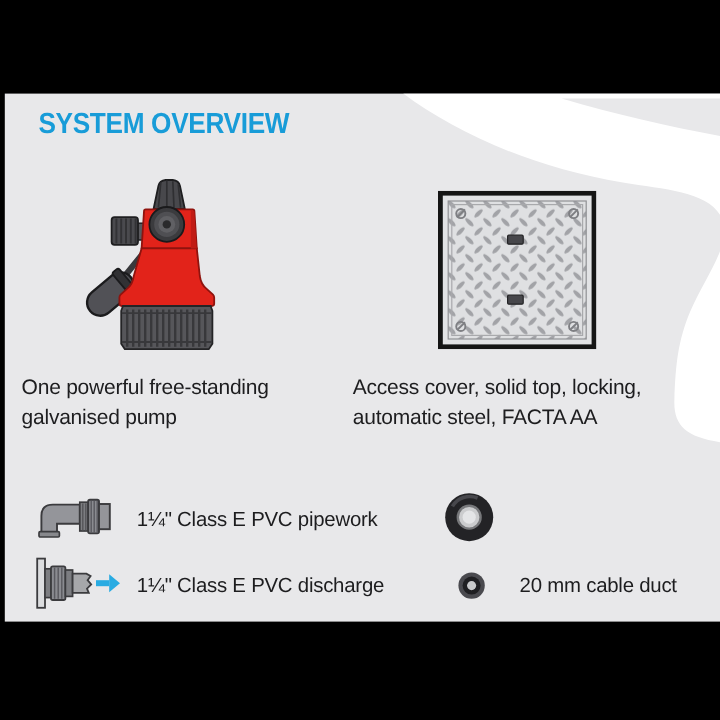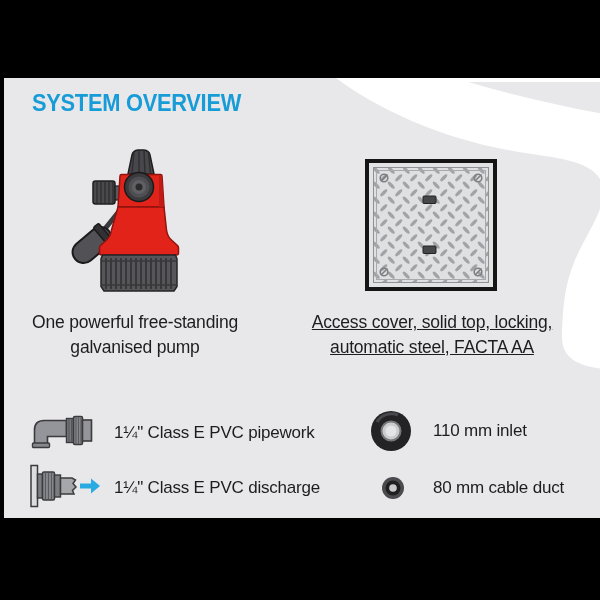--- a/index.html
+++ b/index.html
@@ -19,25 +19,25 @@
   #page-title{
     position:absolute;left:28px;top:11px;
     color:#189CD8;font-size:23px;font-weight:700;line-height:26px;
     letter-spacing:-0.3px;white-space:nowrap;
     transform:scale(0.95,1.05);transform-origin:left top;
   }
   .illus{position:absolute;}
   #pump-illustration{left:60px;top:62px;}
   #cover-illustration{left:361px;top:81px;}
   .caption{
-    position:absolute;top:232px;text-align:center;
+    position:absolute;top:232px;
     color:#1D1D1F;font-size:17.5px;line-height:24.5px;letter-spacing:-0.2px;
   }
   #pump-caption{left:14px;width:234px;}
-  #cover-caption{left:290px;width:276px;text-decoration:underline;}
+  #cover-caption{left:290px;width:276px;}
   .feat-icon{position:absolute;}
   #icon-pipework{left:27px;top:337px;}
   #icon-discharge{left:24px;top:385px;}
   #icon-inlet{left:365px;top:331px;}
   #icon-duct{left:377px;top:398px;}
   .feat-label{
     position:absolute;color:#1D1D1F;font-size:17px;letter-spacing:-0.2px;white-space:nowrap;
   }
   #label-pipework{left:110px;top:345px;}
   #label-discharge{left:110px;top:400px;}
@@ -170,24 +170,23 @@
   </svg>
   <div id="label-discharge" class="feat-label">1¼" Class E PVC discharge</div>
 
   <svg id="icon-inlet" class="feat-icon" width="44" height="44" viewBox="0 0 44 44" xmlns="http://www.w3.org/2000/svg">
     <circle cx="22" cy="22" r="20" fill="#232326"></circle>
     <path d="M8 13 A17 17 0 0 1 29 6" stroke="#47474C" stroke-width="3" fill="none"></path>
     <circle cx="22" cy="22" r="9.5" fill="#CBCCCE"></circle>
     <circle cx="22" cy="22" r="9.5" fill="none" stroke="#77787B" stroke-width="2"></circle>
     <circle cx="22" cy="22" r="5.5" fill="#E4E5E7"></circle>
   </svg>
-  <div id="label-inlet" class="feat-label">110 mm inlet</div>
 
   <svg id="icon-duct" class="feat-icon" width="24" height="24" viewBox="0 0 24 24" xmlns="http://www.w3.org/2000/svg">
     <circle cx="12" cy="12" r="11" fill="#4A4A4F"></circle>
     <circle cx="12" cy="12" r="7.5" fill="#1F1F22"></circle>
     <circle cx="12" cy="12" r="3.8" fill="#C8C9CB"></circle>
   </svg>
-  <div id="label-duct" class="feat-label">80 mm cable duct</div>
+  <div id="label-duct" class="feat-label">20 mm cable duct</div>
 
 </div>
 
 <div id="bottom-bar" class="bar"></div>
 
 </body></html>

